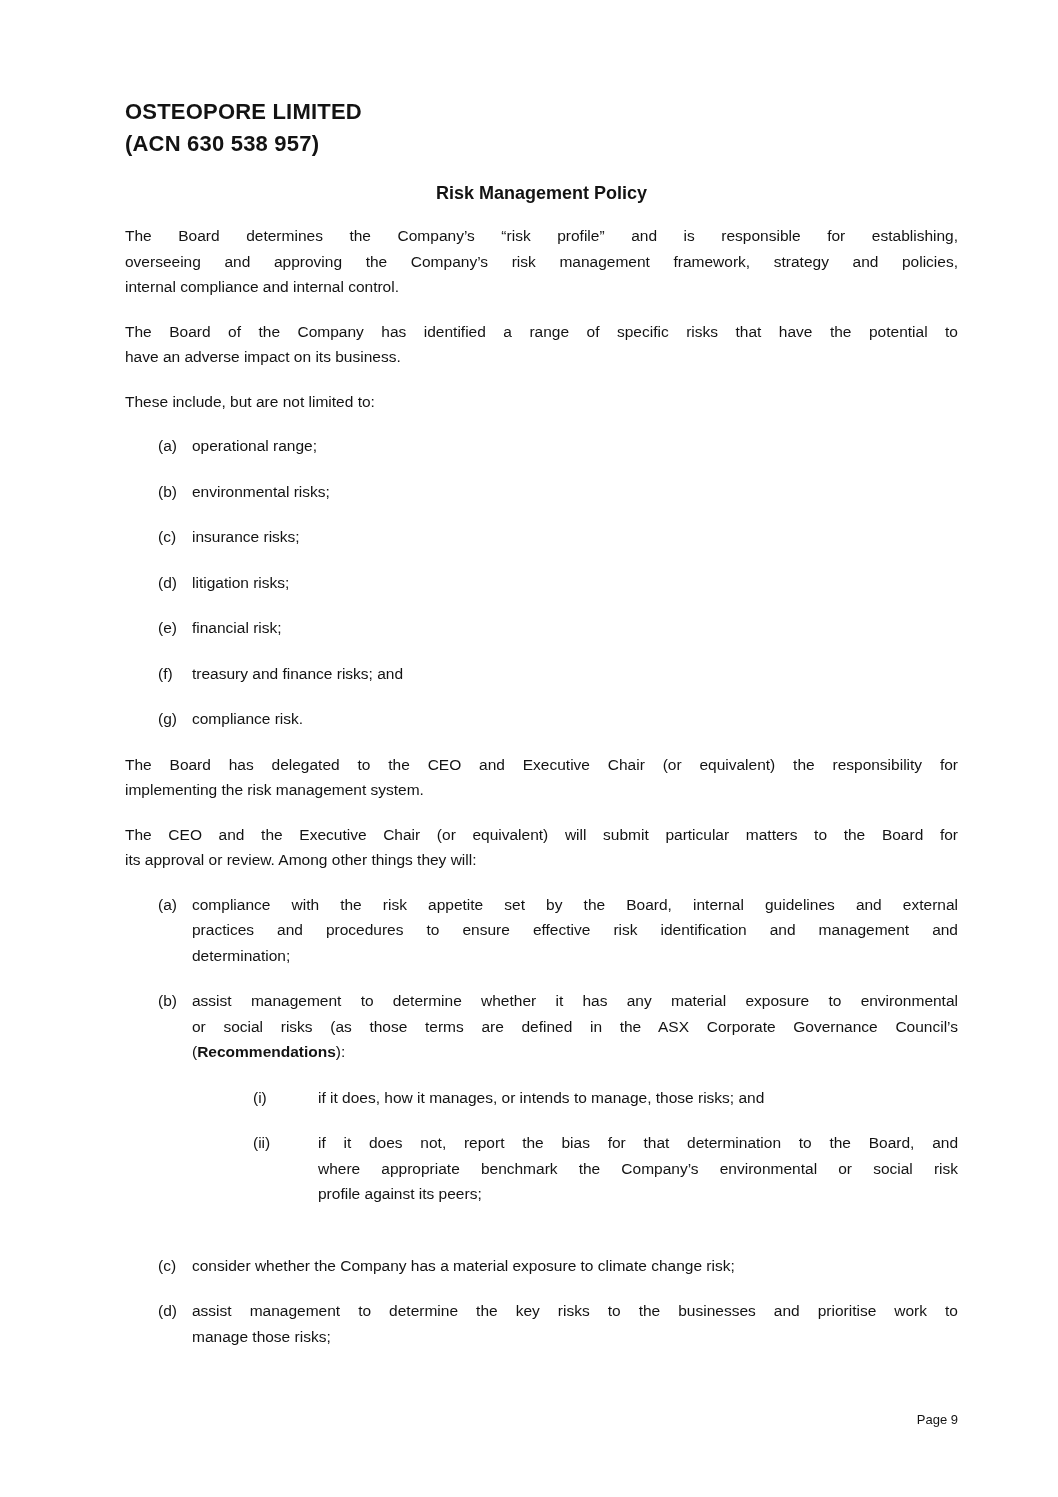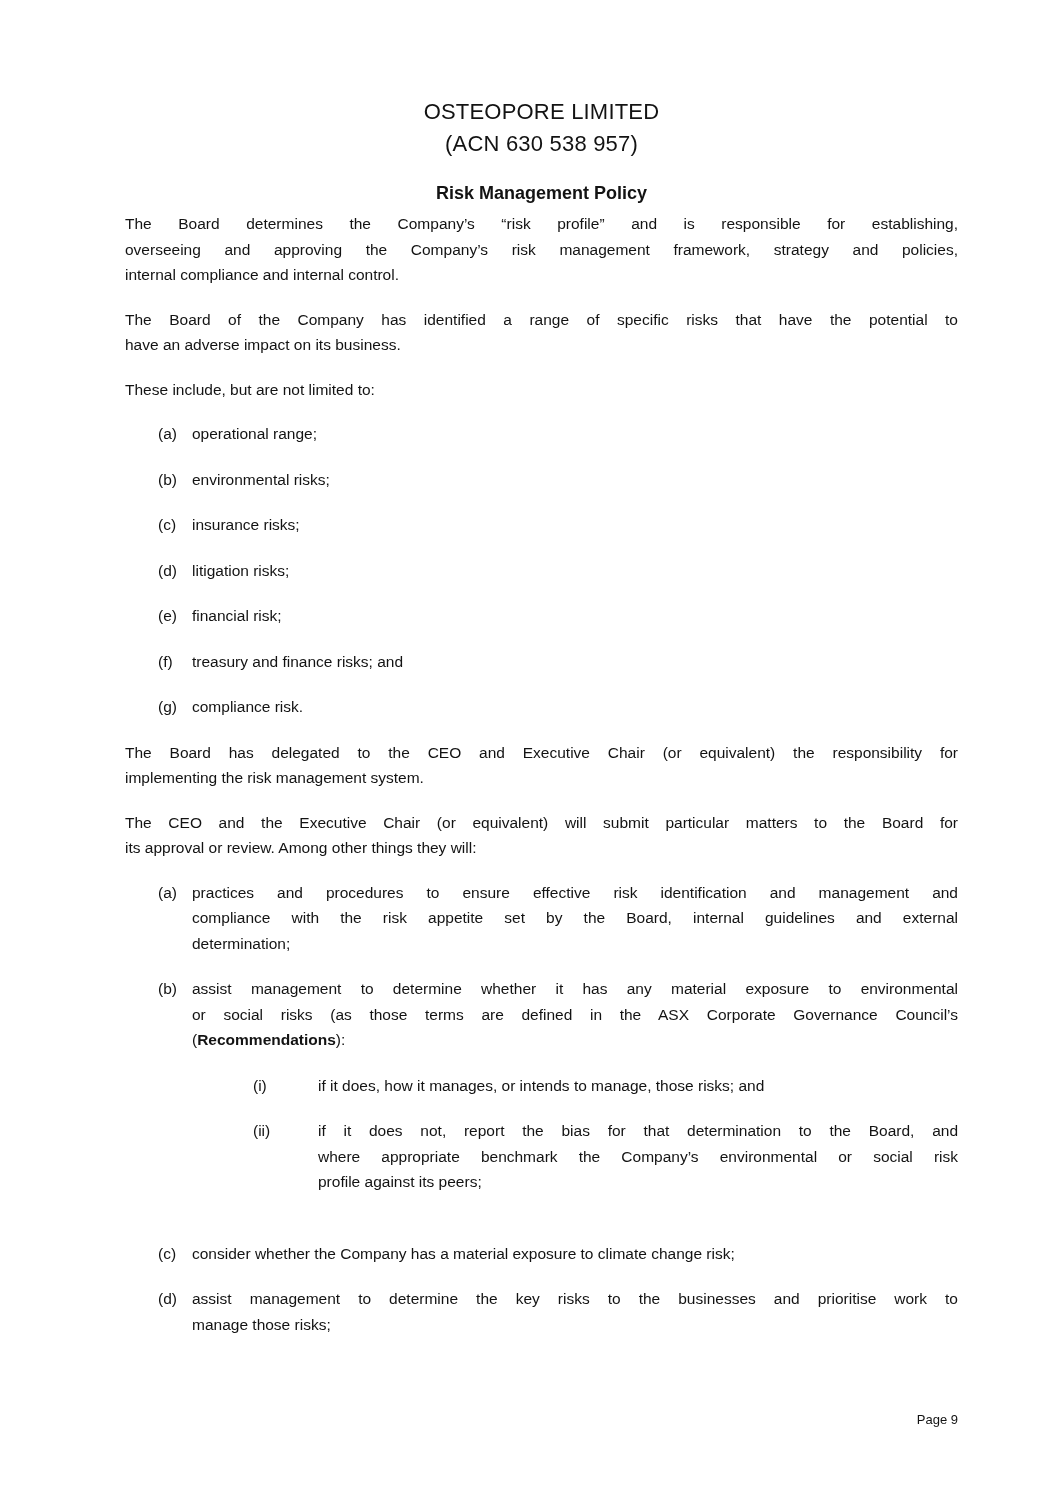--- a/index.html
+++ b/index.html
@@ -10,33 +10,33 @@
     box-sizing: border-box;
     padding: 96px 100px 0 125px;
     background: #ffffff;
     font-family: "Liberation Sans", "DejaVu Sans", sans-serif;
     font-size: 15.5px;
     line-height: 25.5px;
     color: #131313;
     overflow: hidden;
   }
   .doc-title {
-    text-align: center;
-    font-weight: normal;
+    text-align: left;
+    font-weight: bold;
     font-size: 22px;
     line-height: 32px;
     letter-spacing: 0.2px;
   }
   .doc-heading {
     text-align: center;
     font-weight: bold;
     font-size: 18px;
     line-height: 25px;
     margin-top: 21px;
-    margin-bottom: 5px;
+    margin-bottom: 17px;
   }
   .block { margin-bottom: 19px; }
   .line { white-space: normal; }
   .line.just { text-align: justify; text-align-last: justify; }
   .li { display: flex; margin-bottom: 20px; }
   .li.l1 { padding-left: 33px; }
   .li.l1 .lbl { flex: 0 0 34px; }
   .li.l2 { padding-left: 128px; }
   .li.l2 .lbl { flex: 0 0 65px; }
   .li .body { flex: 1; min-width: 0; }
@@ -128,22 +128,22 @@
     </div>
 
   <div class="block">
       <div class="line just"><span>The CEO and the Executive Chair (or equivalent) will submit particular matters to the Board for</span></div>
       <div class="line"><span>its approval or review. Among other things they will:</span></div>
     </div>
 
   <div class="li l1">
     <span class="lbl">(a)</span>
     <div class="body">
+        <div class="line just"><span>compliance with the risk appetite set by the Board, internal guidelines and external</span></div>
         <div class="line just"><span>practices and procedures to ensure effective risk identification and management and</span></div>
-        <div class="line just"><span>compliance with the risk appetite set by the Board, internal guidelines and external</span></div>
         <div class="line"><span>determination;</span></div>
       </div>
   </div>
 
   <div class="li l1">
     <span class="lbl">(b)</span>
     <div class="body">
         <div class="line just"><span>assist management to determine whether it has any material exposure to environmental</span></div>
         <div class="line just"><span>or social risks (as those terms are defined in the ASX Corporate Governance Council’s</span></div>
         <div class="line"><span>(</span><span class="bd">Recommendations</span><span>):</span></div>

